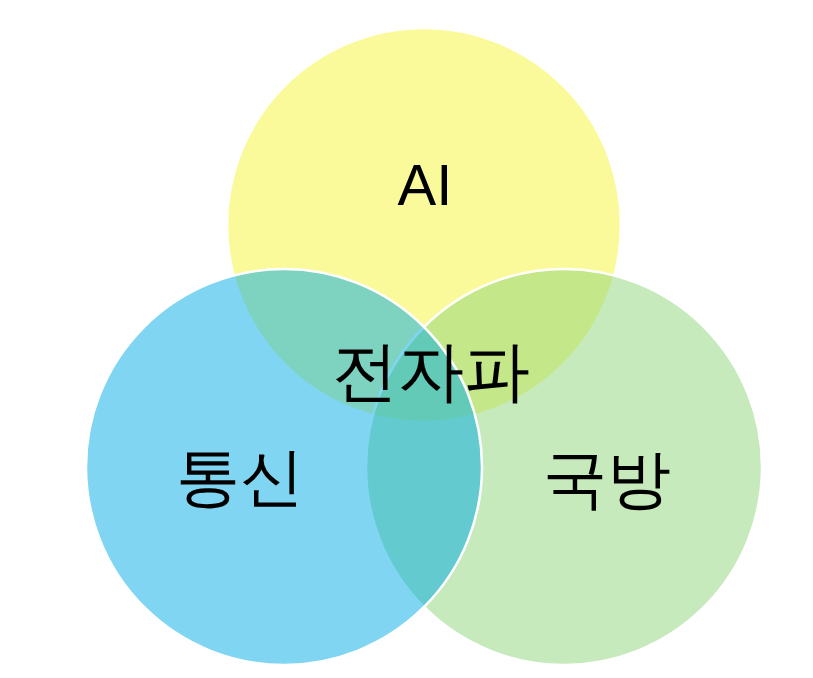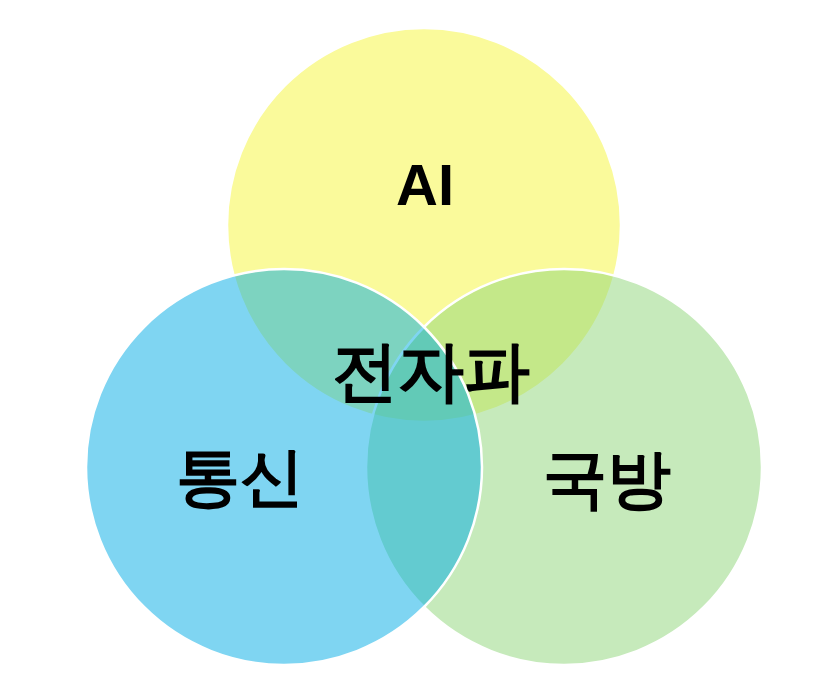--- a/index.html
+++ b/index.html
@@ -7,21 +7,20 @@
     padding: 0;
     background: #ffffff;
   }
   .stage {
     position: relative;
     width: 811px;
     height: 678px;
     background: #ffffff;
     overflow: hidden;
     font-family: "Liberation Sans", sans-serif;
-    font-weight: bold;
   }
   .stage svg {
     display: block;
     width: 813px;
     height: 678px;
   }
   svg text {
     font-family: "Liberation Sans", "DejaVu Sans", sans-serif;
     fill: #000000;
   }

